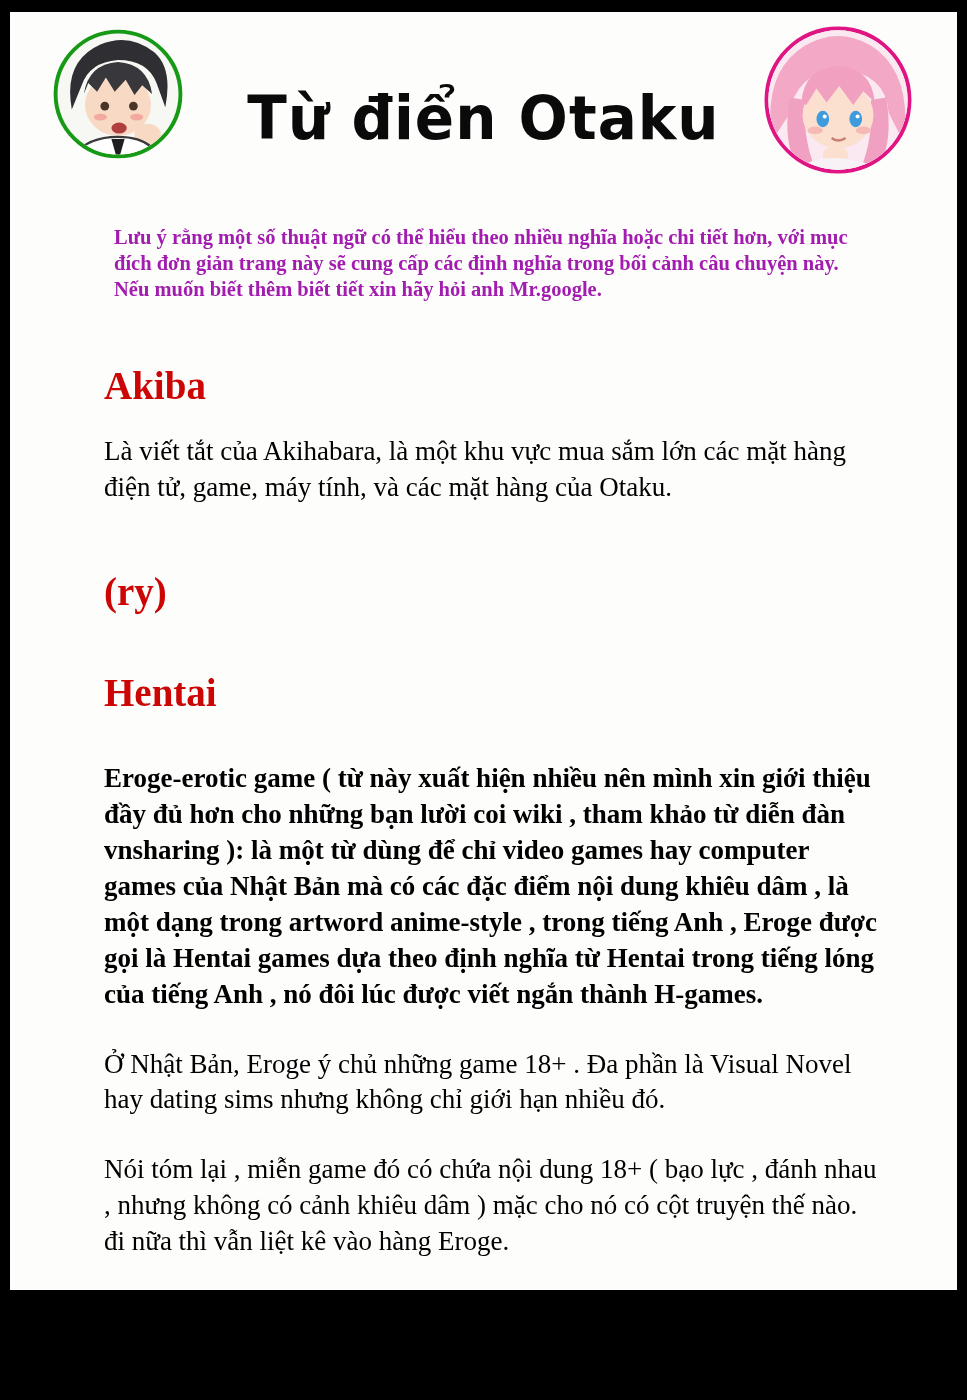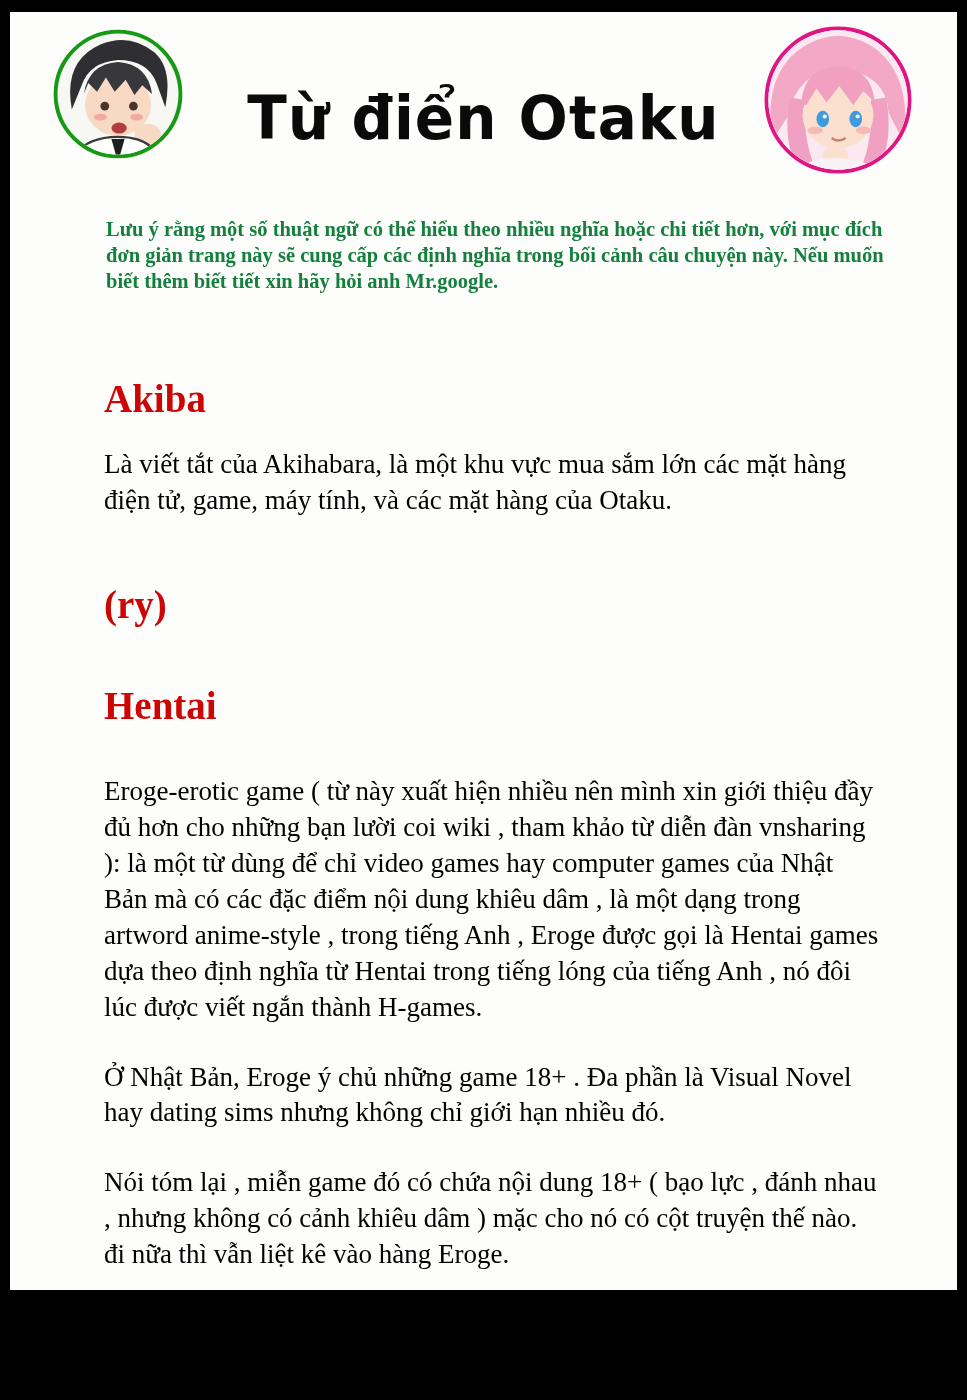--- a/index.html
+++ b/index.html
@@ -29,49 +29,49 @@
     margin: 0;
     text-align: center;
     font-family: "DejaVu Sans", sans-serif;
     font-weight: bold;
     font-size: 58px;
     letter-spacing: 1px;
     color: #0a0a0a;
     transform: scaleY(1.05);
   }
   .note {
-    margin: 0;
+    margin: 8px;
     padding: 4px 70px 0 96px;
     font-family: "Liberation Serif", serif;
     font-weight: bold;
     font-size: 20.5px;
     line-height: 1.28;
-    color: #15803d;
+    color: #a21caf;
   }
   
   .entries { padding: 0 76px 0 94px; }
   .term {
     margin: 0;
     font-family: "Liberation Serif", serif;
     font-weight: bold;
     font-size: 39px;
     color: #cc0505;
     line-height: 1.1;
   }
-  .term-akiba { margin-top: 83px; }
+  .term-akiba { margin-top: 62px; }
   .term-ry    { margin-top: 66px; }
   .term-eroge { margin-top: 58px; }
   .def {
     margin: 0;
     margin-top: 26px;
     font-size: 27px;
     line-height: 1.33;
     color: #000000;
   }
-  .term-eroge + .def { margin-top: 46px; }
+  .term-eroge + .def { margin-top: 46px; font-weight: bold; }
   .def + .def { margin-top: 34px; }
 </style>
 </head>
 <body>
 
 <div class="frame">
   <div class="sheet">
 
     <div class="header">
 

